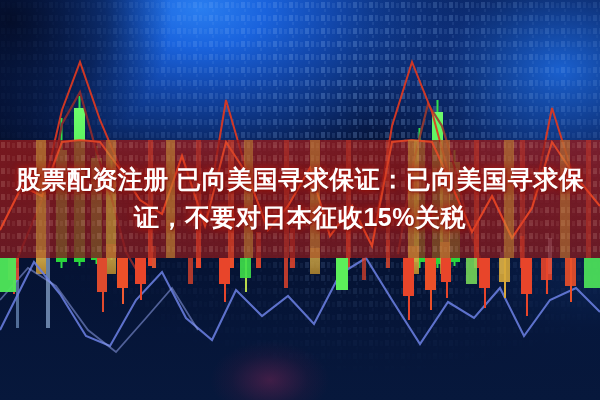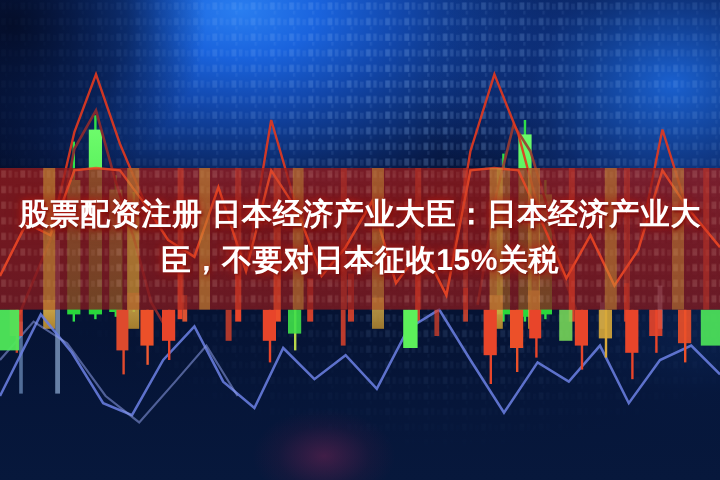--- a/index.html
+++ b/index.html
@@ -321,15 +321,15 @@
         <rect x="284" y="140" width="5" height="118" fill="#e8452a" opacity="0.42"></rect>
         <rect x="346" y="140" width="5" height="118" fill="#e8452a" opacity="0.45"></rect>
         <rect x="386" y="140" width="4" height="118" fill="#e8452a" opacity="0.40"></rect>
         <rect x="474" y="140" width="5" height="118" fill="#e8452a" opacity="0.48"></rect>
         <rect x="520" y="140" width="5" height="118" fill="#e8452a" opacity="0.42"></rect>
         <rect x="586" y="140" width="5" height="118" fill="#e8452a" opacity="0.45"></rect>
       </g>
     </svg>
   </div>
 
-  <div class="headline">股票配资注册 日本经济产业大臣：日本经济产业大臣，不要对日本征收15%关税</div>
+  <div class="headline">股票配资注册 已向美国寻求保证：已向美国寻求保证，不要对日本征收15%关税</div>
 
 </div>
 
 </body></html>

